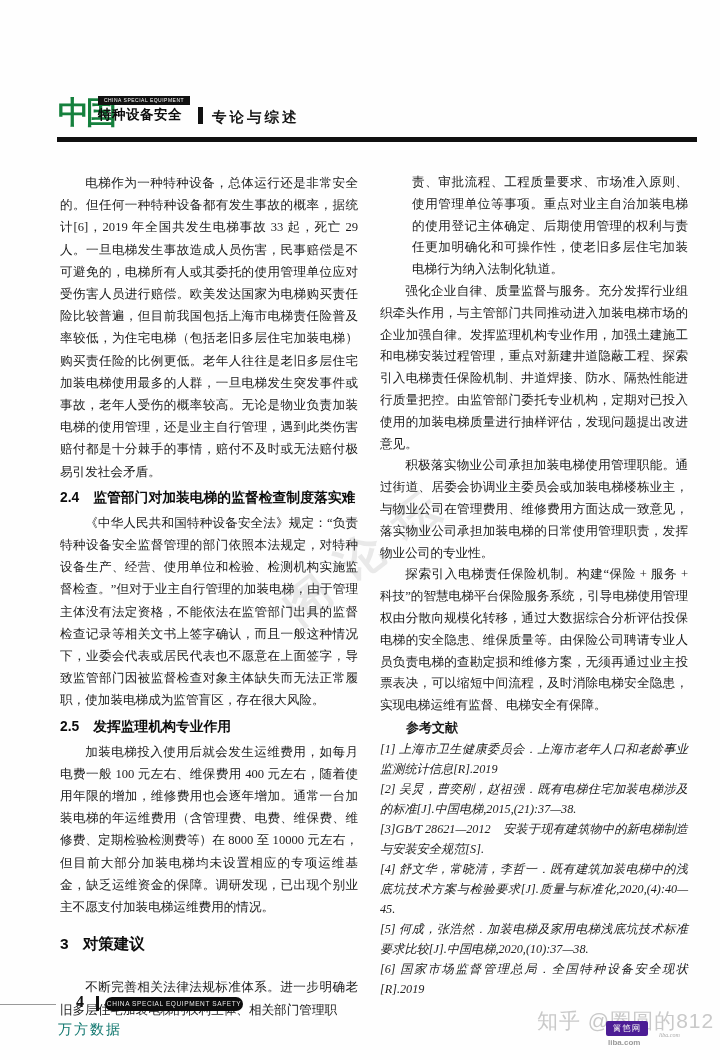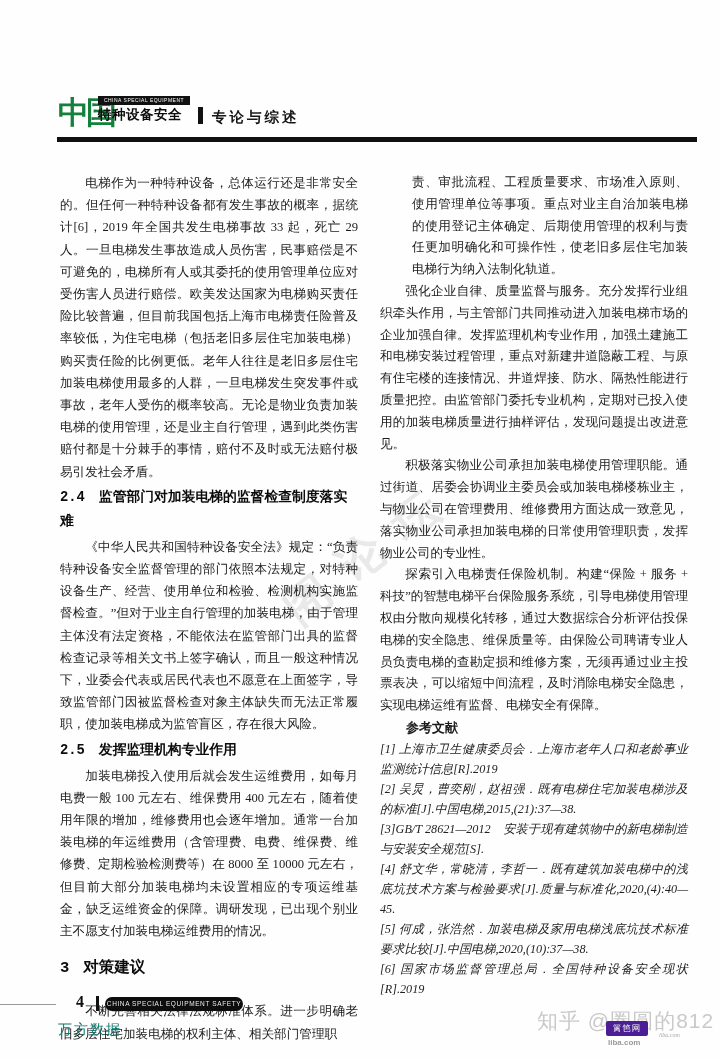--- a/index.html
+++ b/index.html
@@ -24,21 +24,21 @@
     letter-spacing:3px;color:#161616;}
   .headline-rule{position:absolute;left:57px;top:137px;width:640px;height:5px;background:#101010;}
 
   
   .col{position:absolute;top:172px;font-size:12.6px;line-height:22.2px;
     text-align:justify;color:#1b1b1b;}
   .col-left{left:60px;width:298px;}
   .col-right{left:380px;width:308px;line-height:21.8px;}
   .col p{margin:0;text-indent:2em;}
   .col p.noindent{text-indent:0;margin-left:32px;}
-  .sec-h{font-family:Liberation Mono, monospace;font-weight:bold;
+  .sec-h{font-family:Liberation Sans, sans-serif;font-weight:bold;
     font-size:13.8px;line-height:24px;margin:3px 0 2px;text-align:left;color:#0c0c0c;}
   .sec-h .num{margin-right:14px;}
   .sec-h.big{font-size:15.5px;margin:14px 0 20px;}
   .ref-head{font-weight:bold;margin:12px 0 2px;font-size:13px;
     text-indent:0;line-height:22px;}
   .ref{font-style:italic;text-indent:0 !important;font-size:12.2px;line-height:20px;
     color:#222;}
 
   
   .diag-wm{position:absolute;left:160px;top:520px;width:420px;text-align:center;
@@ -86,21 +86,21 @@
     <div class="sec-h"><span class="num">2.4</span><span>监管部门对加装电梯的监督检查制度落实难</span></div>
     <p>《中华人民共和国特种设备安全法》规定：“负责特种设备安全监督管理的部门依照本法规定，对特种设备生产、经营、使用单位和检验、检测机构实施监督检查。”但对于业主自行管理的加装电梯，由于管理主体没有法定资格，不能依法在监管部门出具的监督检查记录等相关文书上签字确认，而且一般这种情况下，业委会代表或居民代表也不愿意在上面签字，导致监管部门因被监督检查对象主体缺失而无法正常履职，使加装电梯成为监管盲区，存在很大风险。</p>
     <div class="sec-h"><span class="num">2.5</span><span>发挥监理机构专业作用</span></div>
     <p>加装电梯投入使用后就会发生运维费用，如每月电费一般 100 元左右、维保费用 400 元左右，随着使用年限的增加，维修费用也会逐年增加。通常一台加装电梯的年运维费用（含管理费、电费、维保费、维修费、定期检验检测费等）在 8000 至 10000 元左右，但目前大部分加装电梯均未设置相应的专项运维基金，缺乏运维资金的保障。调研发现，已出现个别业主不愿支付加装电梯运维费用的情况。</p>
     <div class="sec-h big"><span class="num">3</span><span>对策建议</span></div>
     <p>不断完善相关法律法规标准体系。进一步明确老旧多层住宅加装电梯的权利主体、相关部门管理职</p>
   </div>
 
   <div class="col col-right">
     <p class="noindent">责、审批流程、工程质量要求、市场准入原则、使用管理单位等事项。重点对业主自治加装电梯的使用登记主体确定、后期使用管理的权利与责任更加明确化和可操作性，使老旧多层住宅加装电梯行为纳入法制化轨道。</p>
-    <p>强化企业自律、质量监督与服务。充分发挥行业组织牵头作用，与主管部门共同推动进入加装电梯市场的企业加强自律。发挥监理机构专业作用，加强土建施工和电梯安装过程管理，重点对新建井道隐蔽工程、与原有住宅楼的连接情况、井道焊接、防水、隔热性能进行质量把控。由监管部门委托专业机构，定期对已投入使用的加装电梯质量进行抽样评估，发现问题提出改进意见。</p>
+    <p>强化企业自律、质量监督与服务。充分发挥行业组织牵头作用，与主管部门共同推动进入加装电梯市场的企业加强自律。发挥监理机构专业作用，加强土建施工和电梯安装过程管理，重点对新建井道隐蔽工程、探索引入电梯责任保险机制、井道焊接、防水、隔热性能进行质量把控。由监管部门委托专业机构，定期对已投入使用的加装电梯质量进行抽样评估，发现问题提出改进意见。</p>
     <p>积极落实物业公司承担加装电梯使用管理职能。通过街道、居委会协调业主委员会或加装电梯楼栋业主，与物业公司在管理费用、维修费用方面达成一致意见，落实物业公司承担加装电梯的日常使用管理职责，发挥物业公司的专业性。</p>
     <p>探索引入电梯责任保险机制。构建“保险 + 服务 + 科技”的智慧电梯平台保险服务系统，引导电梯使用管理权由分散向规模化转移，通过大数据综合分析评估投保电梯的安全隐患、维保质量等。由保险公司聘请专业人员负责电梯的查勘定损和维修方案，无须再通过业主投票表决，可以缩短中间流程，及时消除电梯安全隐患，实现电梯运维有监督、电梯安全有保障。</p>
     <p class="ref-head">参考文献</p>
     <p class="ref">[1] 上海市卫生健康委员会．上海市老年人口和老龄事业监测统计信息[R].2019</p>
     <p class="ref">[2] 吴炅，曹奕刚，赵祖强．既有电梯住宅加装电梯涉及的标准[J].中国电梯,2015,(21):37—38.</p>
     <p class="ref">[3]GB/T 28621—2012　安装于现有建筑物中的新电梯制造与安装安全规范[S].</p>
     <p class="ref">[4] 舒文华，常晓清，李哲一．既有建筑加装电梯中的浅底坑技术方案与检验要求[J].质量与标准化,2020,(4):40—45.</p>
     <p class="ref">[5] 何成，张浩然．加装电梯及家用电梯浅底坑技术标准要求比较[J].中国电梯,2020,(10):37—38.</p>
     <p class="ref">[6] 国家市场监督管理总局．全国特种设备安全现状[R].2019</p>
   </div>

